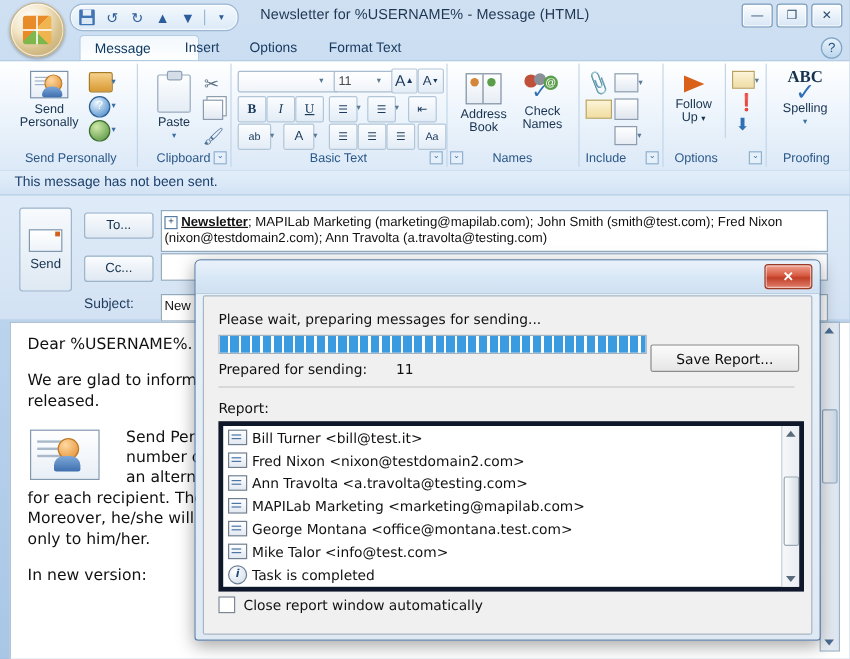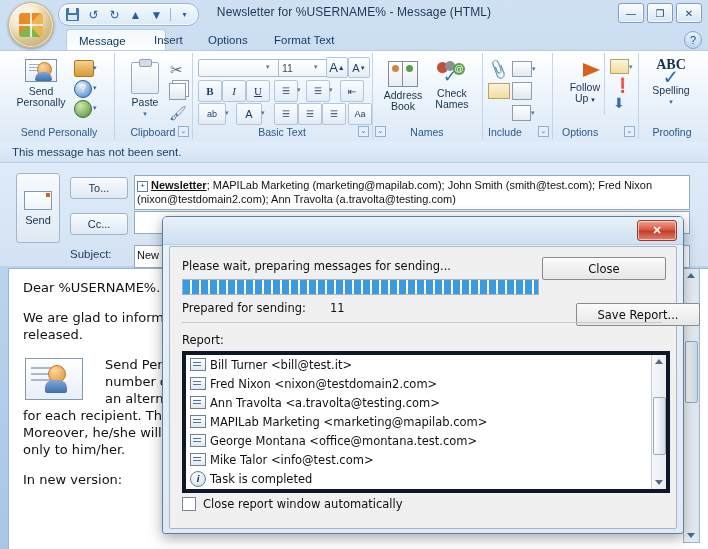--- a/index.html
+++ b/index.html
@@ -386,21 +386,21 @@
       <div style="position:absolute;left:50px;top:12px;font-size:7px;color:#5a7794">▾</div>
       <div style="position:absolute;left:6px;top:30px;width:20px;height:14px;background:linear-gradient(180deg,#fdf4d8,#f0dda0);border:1px solid #b9a35e"></div>
       <div style="position:absolute;left:30px;top:29px;width:18px;height:16px;background:linear-gradient(180deg,#fff,#dfe6ee);border:1px solid #8c9cad"></div>
       <div style="position:absolute;left:30px;top:52px;width:17px;height:14px;background:linear-gradient(180deg,#fff,#e6ecf4);border:1px solid #8c9cad"></div>
       <div style="position:absolute;left:49px;top:56px;font-size:7px;color:#5a7794">▾</div>
       <div class="glabel" style="text-align:left;padding-left:6px">Include</div>
       <div class="glaunch">⌄</div>
     </div>
 
     <div class="group" style="left:552px;width:86px;">
-      <div class="bigbtn" style="left:4px;top:10px;width:44px;align-items:flex-end;">
+      <div class="bigbtn" style="left:4px;top:10px;width:44px;">
         <div class="flag"></div>
         <div class="smalltxt" style="margin-top:5px">Follow<br>Up <span style="font-size:7px">▾</span></div>
       </div>
       <div style="position:absolute;left:52px;top:0;width:1px;height:62px;background:#c3d6e9"></div>
       <div style="position:absolute;left:58px;top:6px;width:17px;height:13px;background:linear-gradient(180deg,#fdf4d8,#efdda4);border:1px solid #b9a35e"></div>
       <div style="position:absolute;left:77px;top:10px;font-size:7px;color:#5a7794">▾</div>
       <div style="position:absolute;left:62px;top:26px;color:#c0392b;font-size:14px;line-height:13px">❗</div>
       <div style="position:absolute;left:61px;top:44px;color:#2f6fb5;font-size:14px;line-height:13px">⬇</div>
       <div class="glabel" style="text-align:left;padding-left:10px">Options</div>
       <div class="glaunch">⌄</div>
@@ -477,22 +477,21 @@
     <div class="dlg-panel">
       <div class="dtxt" style="left:12px;top:12px;">Please wait, preparing messages for sending...</div>
 
       <div class="pbar">
         <div class="pfill" id="pfill" style="width: 100%;"></div>
       </div>
 
       <div class="dtxt" style="left:12px;top:54px;">Prepared for sending:</div>
       <div class="dtxt" style="left:160px;top:54px;">11</div>
 
-      <div class="dbtn" style="left:372px;top:10px;">Close</div>
-      <div class="dbtn" style="left:372px;top:56px;margin-left:34px;">Save Report...</div>
+      <div class="dbtn" style="left:372px;top:40px;">Save Report...</div>
 
       <div class="hr"></div>
 
       <div class="dtxt" style="left:12px;top:86px;">Report:</div>
 
       <div class="listbox">
         <div id="report-items">
             <div class="litem">
               <span class="mailic"></span>
               <span>Bill Turner &lt;bill@test.it&gt;</span>

